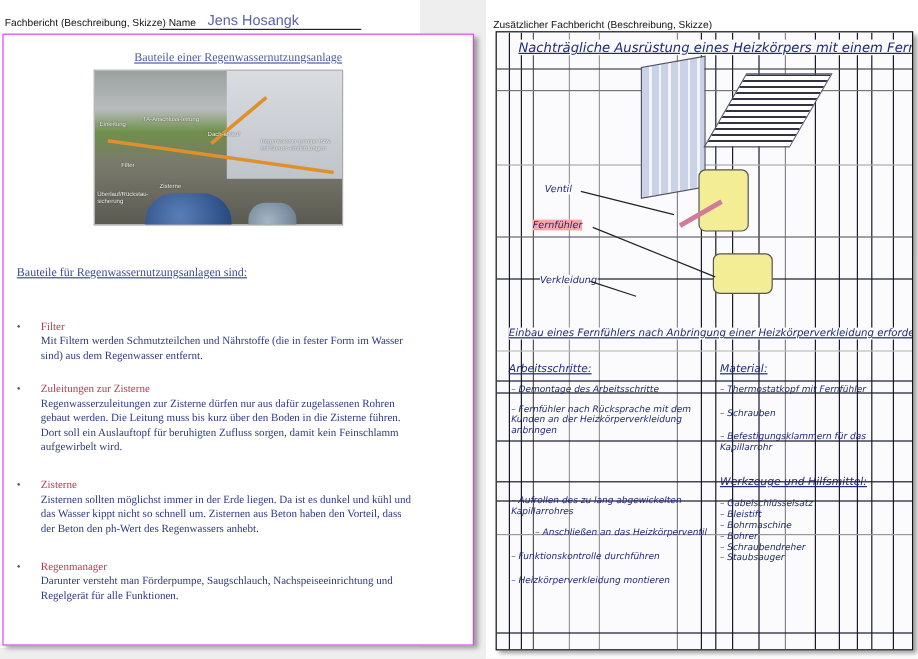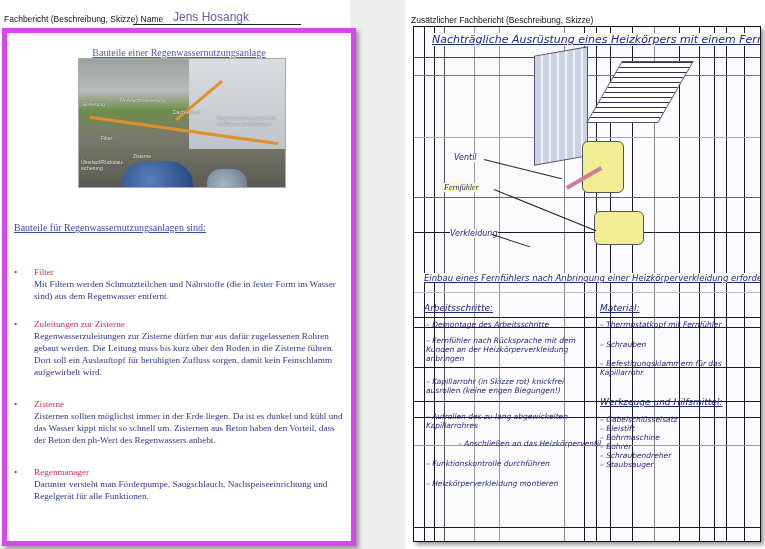--- a/index.html
+++ b/index.html
@@ -3,21 +3,21 @@
   <meta charset="utf-8">
   <style>
     html,body{margin:0;padding:0;}
     body{width:765px;height:549px;background:#eeeeee;position:relative;overflow:hidden;font-family:"Liberation Serif",serif;}
     .page{position:absolute;background:#fff;}
     #left{left:0;top:0;width:350px;height:540px;}
     #right{left:405px;top:0;width:360px;height:549px;}
     .hdr{position:absolute;font-family:"Liberation Sans",sans-serif;font-size:8.5px;color:#111;white-space:nowrap;}
     .namefield{position:absolute;left:133px;top:12px;width:168px;height:12px;border-bottom:1px solid #222;}
     .namefield span{position:absolute;left:40px;top:-2px;font-size:12px;color:#5a63a5;font-family:Liberation Sans, sans-serif;}
-    .box{position:absolute;left:2px;top:28px;width:344px;height:508px;border:5px solid #d946ef;box-shadow:3px 3px 4px #999;background:#fff;}
+    .box{position:absolute;left:2px;top:28px;width:344px;height:508px;border:1px solid #d946ef;box-shadow:3px 3px 4px #999;background:#fff;padding-left:47px;}
     .title{position:absolute;left:0;width:100%;top:14px;text-align:center;font-size:10px;color:#4b5aa8;text-decoration:underline;}
     .photo{position:absolute;left:78px;top:58px;width:206px;height:128px;border:1px solid #aaa;overflow:hidden;
       background:linear-gradient(180deg,#9aa2a0 0%,#b8bcbc 25%,#6f8f4a 40%,#7a7a6c 60%,#5b5a52 100%);}
     .house{position:absolute;left:110px;top:0;width:96px;height:90px;background:linear-gradient(180deg,#d9dde2,#bfc4ca);}
     .tank{position:absolute;left:42px;top:102px;width:72px;height:48px;border-radius:30px;background:radial-gradient(circle at 40% 40%,#5a7fb8,#1d3d74);}
     .tank2{position:absolute;left:128px;top:110px;width:40px;height:52px;border-radius:14px;background:radial-gradient(circle at 40% 30%,#a6b6c6,#44586d);}
     .pipe{position:absolute;background:#e0902a;height:3px;}
     .plabel{position:absolute;font-family:"Liberation Sans",sans-serif;font-size:5px;color:#fff;text-shadow:0 0 1px #000;}
     .subtitle{position:absolute;left:14px;top:222px;font-size:10px;color:#3c4b9c;text-decoration:underline;}
     .item{position:absolute;left:14px;font-size:9.2px;line-height:12px;color:#2e3a80;width:320px;}
@@ -122,34 +122,33 @@
     <div class="hw" style="left:18px;top:6px;font-size:11px;text-decoration:underline;background:#fbfbfd;padding-right:4px;">Nachträgliche Ausrüstung eines Heizkörpers mit einem Fernfühler</div>
 
     <div class="sketch">
       <div class="rad" style="left:0;top:0;width:52px;height:108px;transform:skewY(-10deg);"></div>
       <div class="rad" style="left:70px;top:10px;width:70px;height:60px;transform:skewX(-30deg);background:repeating-linear-gradient(0deg,#fff 0 4px,#334 4px 5px);"></div>
       <div class="valve" style="left:48px;top:90px;width:40px;height:50px;"></div>
       <div class="valve" style="left:60px;top:160px;width:48px;height:32px;"></div>
       <div style="position:absolute;left:30px;top:125px;width:40px;height:4px;background:#d27a9a;transform:rotate(-30deg);"></div>
     </div>
     <div class="hw" style="left:40px;top:126px;font-size:8px;background:#fbfbfd;">Ventil</div>
-    <div class="hw" style="left:30px;top:156px;font-size:8px;background:#fef9c3;font-family:Liberation Serif, serif;">Fernfühler</div>
+    <div class="hw" style="left:30px;top:156px;font-size:8px;background:#fca5a5;">Fernfühler</div>
     <div class="hw" style="left:36px;top:202px;font-size:8px;background:#fbfbfd;">Verkleidung</div>
     <div style="position:absolute;left:70px;top:132px;width:80px;height:1px;background:#222;transform:rotate(14deg);transform-origin:left;"></div>
     <div style="position:absolute;left:80px;top:162px;width:110px;height:1px;background:#222;transform:rotate(22deg);transform-origin:left;"></div>
     <div style="position:absolute;left:78px;top:207px;width:40px;height:1px;background:#222;transform:rotate(18deg);transform-origin:left;"></div>
 
     <div class="hw" style="left:10px;top:246px;font-size:8.5px;text-decoration:underline;background:#fbfbfd;">Einbau eines Fernfühlers nach Anbringung einer Heizkörperverkleidung erforderlich</div>
 
     <div class="hw" style="left:10px;top:276px;font-size:9px;text-decoration:underline;">Arbeitsschritte:</div>
     <div class="hw" style="left:12px;top:293px;font-size:7.5px;">– Demontage des Arbeitsschritte</div>
     <div class="hw" style="left:12px;top:309px;font-size:7.5px;width:150px;white-space:normal;line-height:9px;">– Fernfühler nach Rücksprache mit dem Kunden an der Heizkörperverkleidung anbringen</div>
-    <div class="hw" style="left:12px;top:350px;font-size:7.5px;width:150px;white-space:normal;line-height:9px;">– Kapillarrohr (in Skizze rot) knickfrei ausrollen (keine engen Biegungen!)</div>
     <div class="hw" style="left:12px;top:385px;font-size:7.5px;width:150px;white-space:normal;line-height:9px;">– Aufrollen des zu lang abgewickelten Kapillarrohres</div>
-    <div class="hw" style="left:28px;top:412px;font-size:7.5px;padding-left:16px;">– Anschließen an das Heizkörperventil</div>
+    <div class="hw" style="left:16px;top:412px;font-size:7.5px;padding-left:16px;">– Anschließen an das Heizkörperventil</div>
     <div class="hw" style="left:12px;top:432px;font-size:7.5px;">– Funktionskontrolle durchführen</div>
     <div class="hw" style="left:12px;top:452px;font-size:7.5px;">– Heizkörperverkleidung montieren</div>
 
     <div class="hw" style="left:186px;top:276px;font-size:9px;text-decoration:underline;">Material:</div>
     <div class="hw" style="left:186px;top:293px;font-size:7.5px;">– Thermostatkopf mit Fernfühler</div>
     <div class="hw" style="left:186px;top:313px;font-size:7.5px;">– Schrauben</div>
     <div class="hw" style="left:186px;top:332px;font-size:7.5px;width:150px;white-space:normal;line-height:9px;">– Befestigungsklammern für das Kapillarrohr</div>
 
     <div class="hw" style="left:186px;top:370px;font-size:9px;text-decoration:underline;">Werkzeuge und Hilfsmittel:</div>
     <div class="hw" style="left:186px;top:388px;font-size:7.5px;">– Gabelschlüsselsatz</div>

